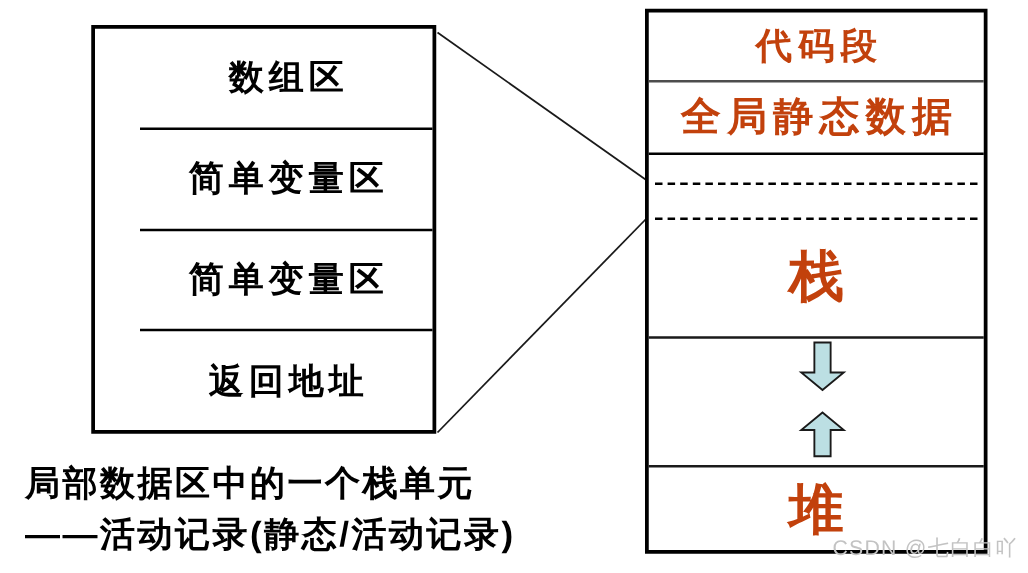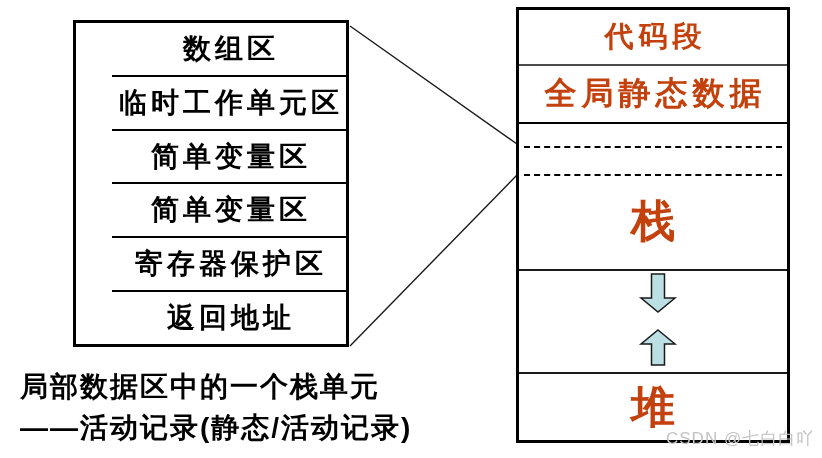--- a/index.html
+++ b/index.html
@@ -79,24 +79,22 @@
 
 <div class="canvas">
 
   <svg class="overlay" viewBox="0 0 822 458" xmlns="http://www.w3.org/2000/svg">
     <line x1="350" y1="26" x2="517" y2="144" stroke-width="1.4" stroke="#1a1a1a"></line>
     <line x1="350" y1="346" x2="517" y2="175" stroke-width="1.4" stroke="#1a1a1a"></line>
   </svg>
 
   <div class="ar-box">
     <div class="ar-row">数组区</div>
-    <div class="ar-row">临时工作单元区</div>
     <div class="ar-row">简单变量区</div>
     <div class="ar-row">简单变量区</div>
-    <div class="ar-row">寄存器保护区</div>
     <div class="ar-row">返回地址</div>
   </div>
 
   <div class="mem-box">
     <div class="mem-sec sec-code">代码段</div>
     <div class="mem-sec sec-global">全局静态数据</div>
     <div class="mem-sec sec-stack">
       <div class="dash-line dash-1"></div>
       <div class="dash-line dash-2"></div>
       <span>栈</span>

